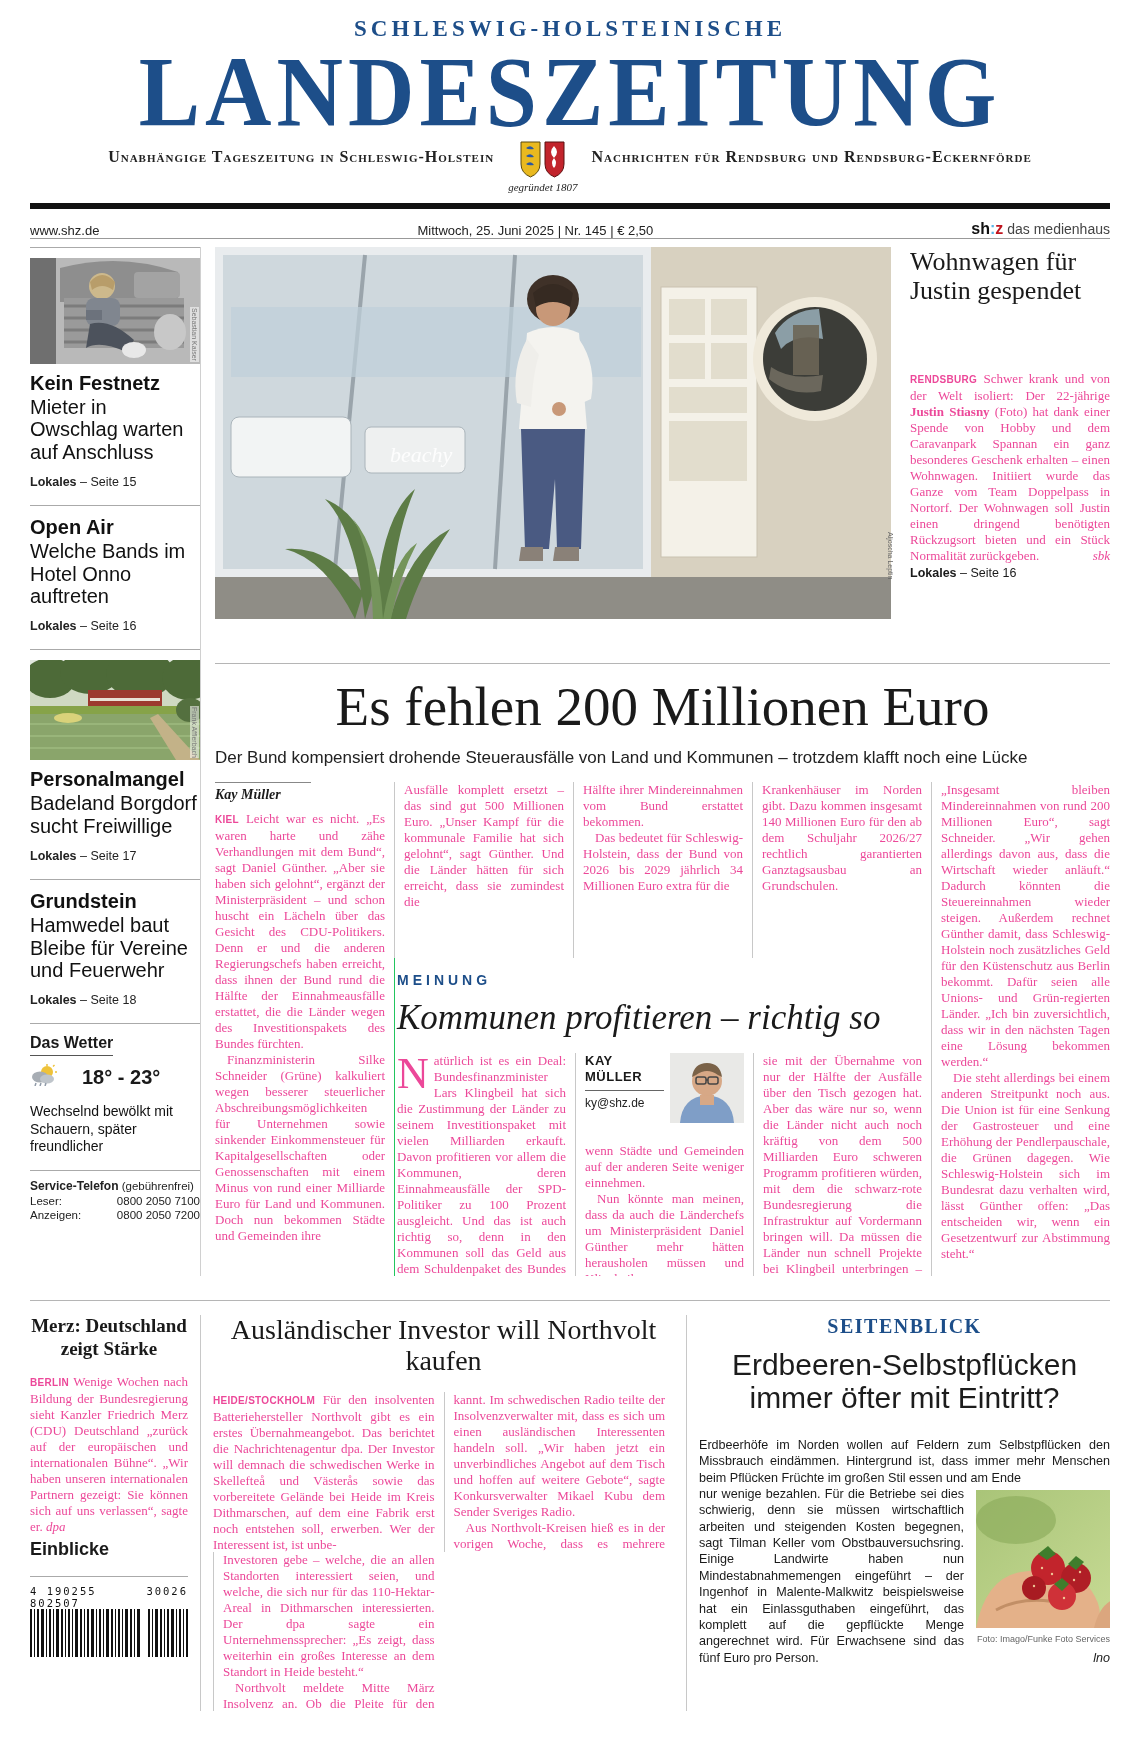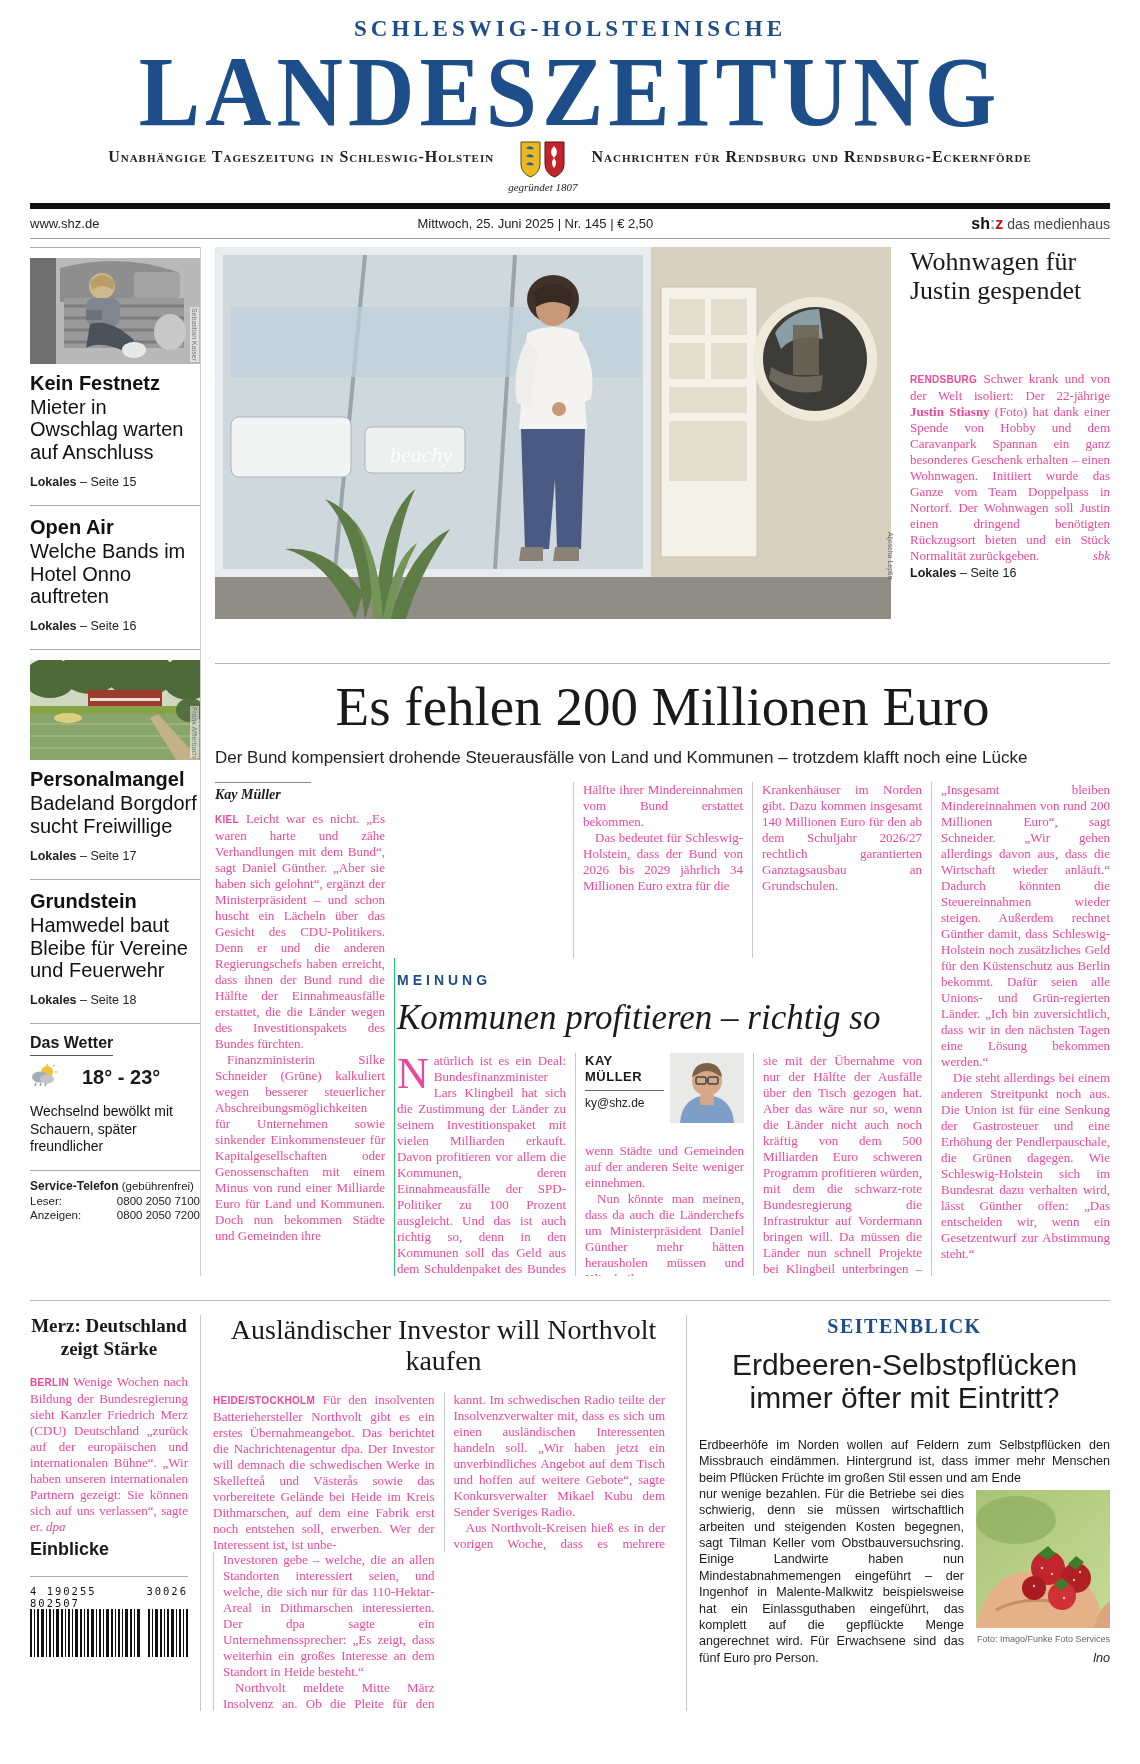--- a/index.html
+++ b/index.html
@@ -13,21 +13,21 @@
   .kicker{color:#1d4e89;font-weight:bold;font-size:23px;letter-spacing:4px;font-family:"Liberation Serif",serif;}
   .mast-title{color:#1d4e89;font-weight:bold;font-size:92px;line-height:1.0;letter-spacing:5px;
               font-family:"Liberation Serif",serif;transform:scaleY(1.08);transform-origin:top;}
   .tagline-row{display:flex;align-items:flex-start;justify-content:center;gap:14px;margin-top:6px;}
   .tagline{font-variant:small-caps;font-weight:bold;font-size:16px;letter-spacing:1px;color:#222;padding-top:8px;}
   .crest{display:flex;flex-direction:column;align-items:center;}
   .founded{font-style:italic;font-size:11px;margin-top:1px;color:#222;}
 
   
   .black-rule{height:6px;background:#111;margin-top:10px;}
-  .dateline{display:flex;justify-content:space-between;align-items:center;height:30px;
+  .dateline{display:flex;justify-content:space-between;align-items:flex-end;height:30px;
             border-bottom:1px solid #999;font-family:"Liberation Sans",sans-serif;font-size:13px;color:#222;}
   .shz-logo{font-weight:bold;font-size:16px;color:#111;}
   .shz-logo .colon{color:#59b6e7;}
   .shz-logo .z{color:#c0131e;}
   .shz-logo .rest{font-weight:normal;color:#444;font-size:14px;}
 
   
   .content{display:grid;grid-template-columns:170px 1fr;column-gap:0;margin-top:8px;}
   .sidebar{width:170px;}
   .mainarea{border-left:1px solid #d0d0d0;padding-left:14px;}
@@ -335,20 +335,23 @@
       </div>
 
       <div class="story-grid">
 
         <div class="sc sc1">
           <div class="byline">Kay Müller</div>
           <p class="bt"><span class="dl">KIEL</span> <span>Leicht war es nicht. „Es waren harte und zähe Verhandlungen mit dem Bund“, sagt Daniel Günther. „Aber sie haben sich gelohnt“, ergänzt der Ministerpräsident – und schon huscht ein Lächeln über das Gesicht des CDU-Politikers. Denn er und die anderen Regierungschefs haben erreicht, dass ihnen der Bund rund die Hälfte der Einnahmeausfälle erstattet, die die Länder wegen des Investitionspakets des Bundes fürchten.</span></p>
           <p class="bt indent">Finanzministerin Silke Schneider (Grüne) kalkuliert wegen besserer steuerlicher Abschreibungsmöglichkeiten für Unternehmen sowie sinkender Einkommensteuer für Kapitalgesellschaften oder Genossenschaften mit einem Minus von rund einer Milliarde Euro für Land und Kommunen. Doch nun bekommen Städte und Gemeinden ihre</p>
         </div>
 
+        <div class="sc scr1" style="grid-column:2">
+          <p class="bt">Ausfälle komplett ersetzt – das sind gut 500 Millionen Euro. „Unser Kampf für die kommunale Familie hat sich gelohnt“, sagt Günther. Und die Länder hätten für sich erreicht, dass sie zumindest die</p>
+        </div>
         <div class="sc scr1" style="grid-column:3">
           <p class="bt">Hälfte ihrer Mindereinnahmen vom Bund erstattet bekommen.</p>
           <p class="bt indent">Das bedeutet für Schleswig-Holstein, dass der Bund von 2026 bis 2029 jährlich 34 Millionen Euro extra für die</p>
         </div>
         <div class="sc scr1" style="grid-column:4">
           <p class="bt">Krankenhäuser im Norden gibt. Dazu kommen insgesamt 140 Millionen Euro für den ab dem Schuljahr 2026/27 rechtlich garantierten Ganztagsausbau an Grundschulen.</p>
         </div>
 
         <section class="opinion">
           <div class="op-label">MEINUNG</div>

